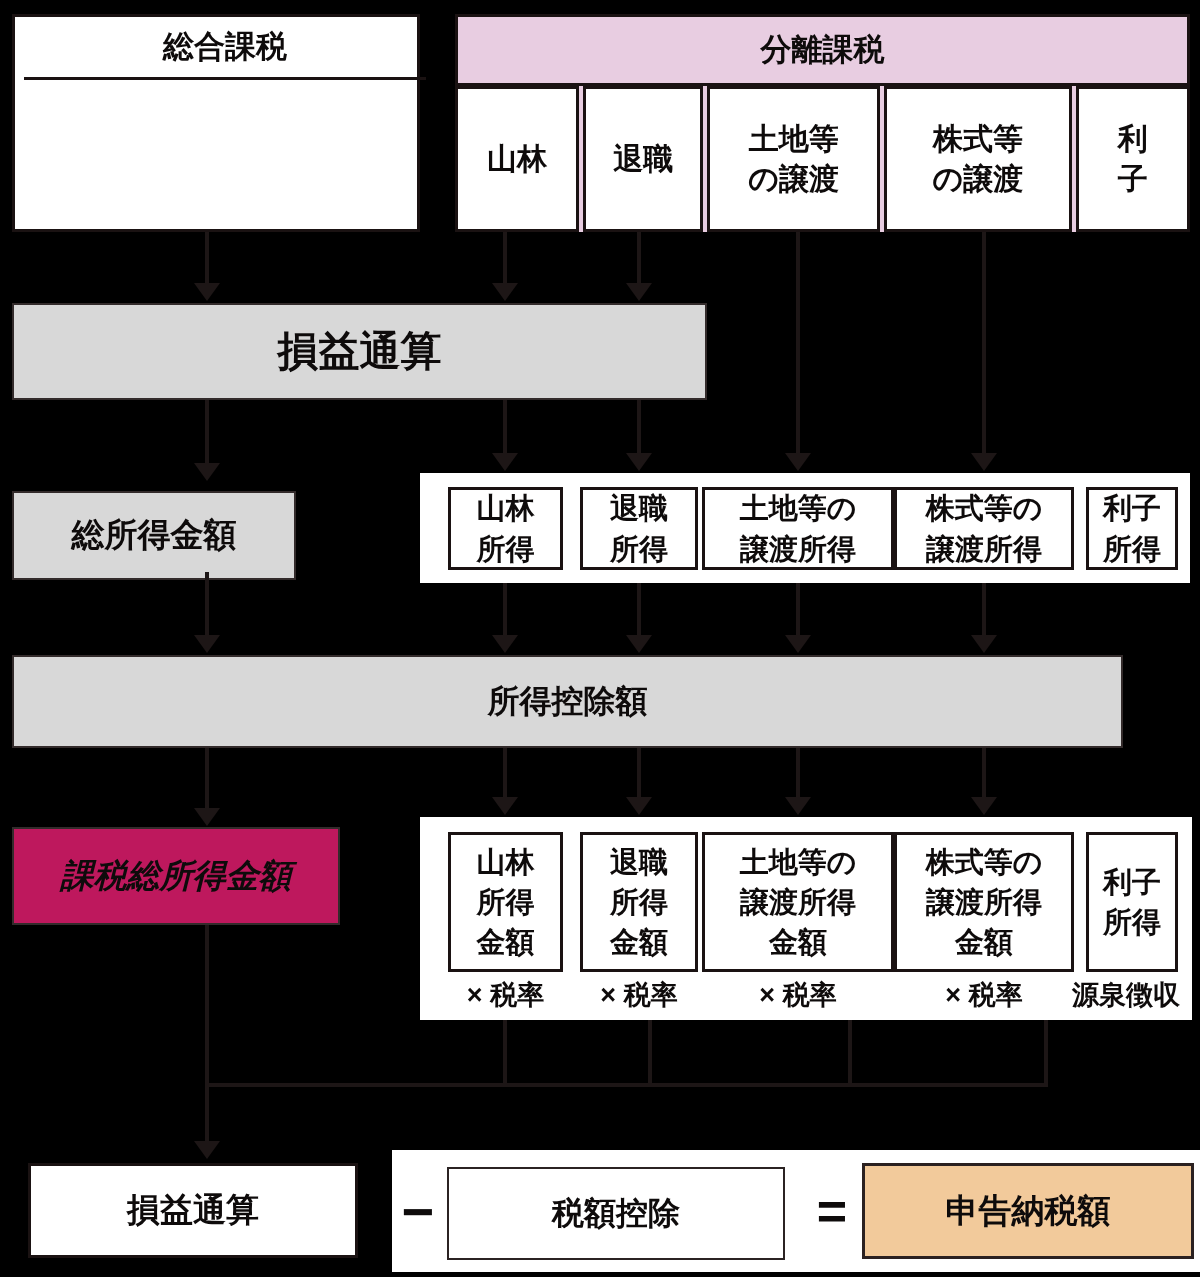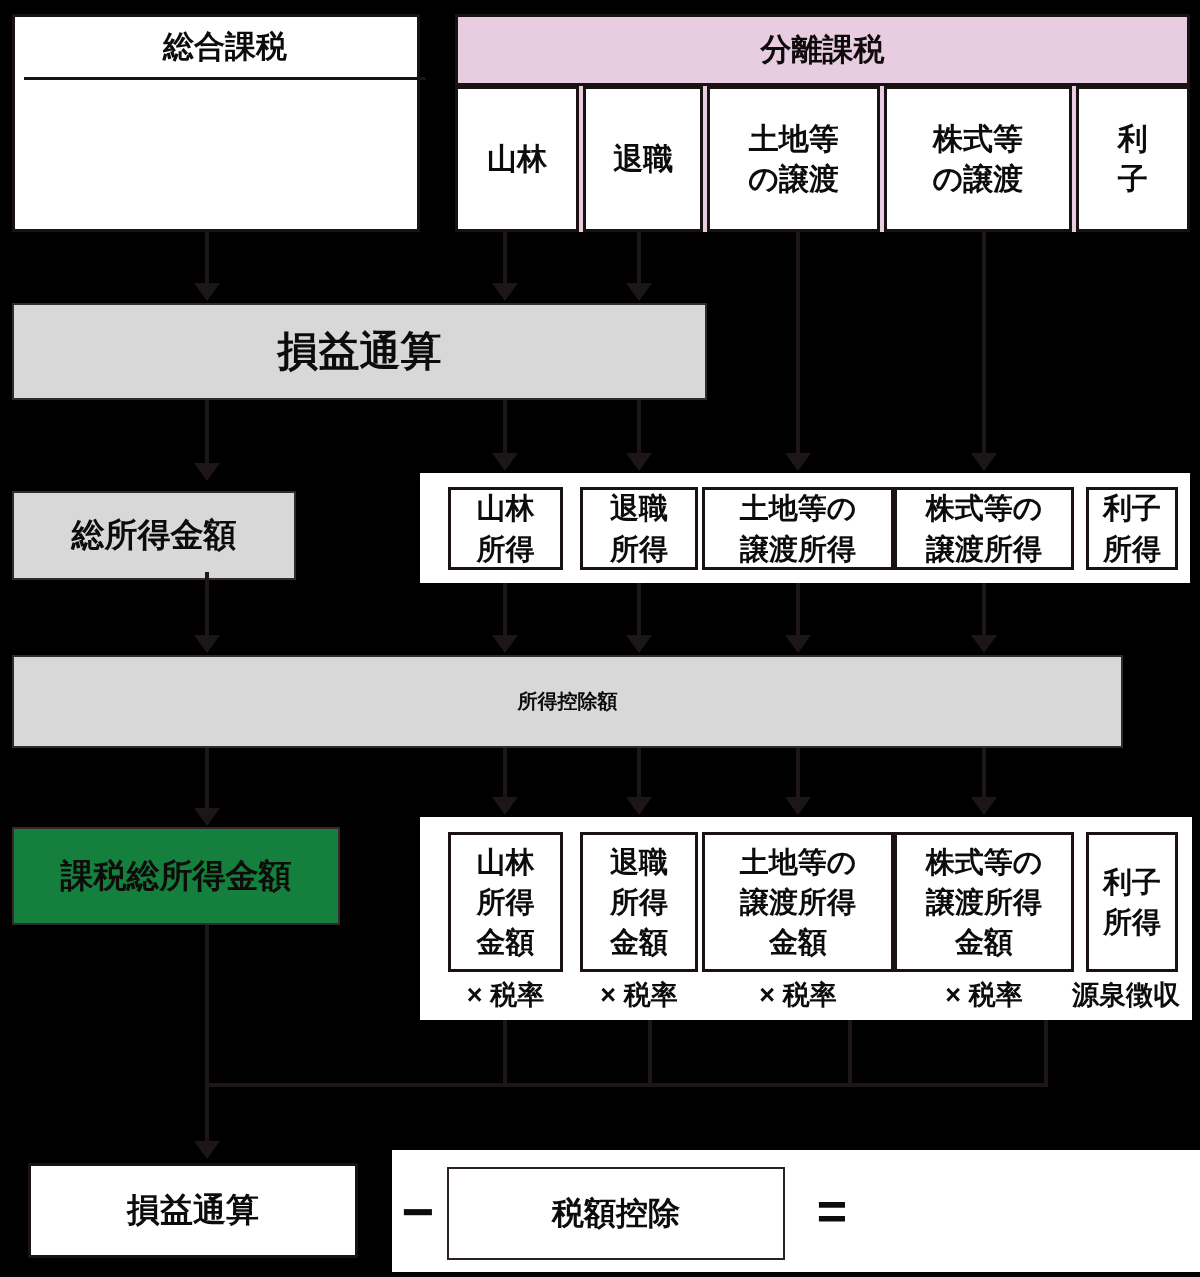--- a/index.html
+++ b/index.html
@@ -22,21 +22,21 @@
   .sep{left:455px;top:14px;width:735px;height:218px;}
   .sep-head{position:absolute;left:0;top:0;width:100%;height:72px;border:3px solid #1a1212;
             font-size:31px;display:flex;align-items:center;justify-content:center;box-sizing:border-box;}
   .sep-cols{position:absolute;left:0;top:72px;width:100%;height:146px;display:flex;gap:4px;}
   .sep-cell{background:#fff;border:3px solid #1a1212;box-sizing:border-box;font-size:30px;line-height:1.35;}
 
   
   .gray{background:#d8d8d8;border:2px solid #332b2b;}
   .aggregation{left:12px;top:303px;width:695px;height:97px;font-size:41px;}
   .gross{left:12px;top:483px;width:284px;height:89px;font-size:33px;}
-  .deduction{left:12px;top:655px;width:1111px;height:93px;font-size:20px;}
+  .deduction{left:12px;top:655px;width:1111px;height:93px;font-size:32px;}
   .taxable{left:12px;top:827px;width:328px;height:98px;font-size:33px;}
 
   
   .panel{background:#fff;}
   .panel3{left:420px;top:473px;width:770px;height:110px;}
   .panel5{left:420px;top:817px;width:772px;height:203px;}
   .wbox{position:absolute;background:#fff;border:3px solid #1a1212;box-sizing:border-box;
         font-size:29px;line-height:1.38;display:flex;align-items:center;justify-content:center;
         text-align:center;white-space:pre-line;}
   .note{position:absolute;font-size:27px;display:flex;align-items:center;justify-content:center;text-align:center;}
@@ -119,21 +119,21 @@
   <div class="arrow" style="left:982px;top:583px;height:53px"></div>
 
   <div class="abs gray deduction center" style="background-color: rgb(216, 216, 216);">所得控除額</div>
 
   <div class="arrow" style="left:205px;top:748px;height:61px"></div>
   <div class="arrow" style="left:503px;top:748px;height:50px"></div>
   <div class="arrow" style="left:637px;top:748px;height:50px"></div>
   <div class="arrow" style="left:796px;top:748px;height:50px"></div>
   <div class="arrow" style="left:982px;top:748px;height:50px"></div>
 
-  <div class="abs gray taxable center" style="background-color: #15803d;">課税総所得金額</div>
+  <div class="abs gray taxable center" style="background-color: #be185d; font-style: italic;">課税総所得金額</div>
 
   <div class="abs panel panel5">
     <div class="wbox" style="left:28px;top:15px;width:115px;height:140px">山林
 所得
 金額</div>
     <div class="wbox" style="left:160px;top:15px;width:118px;height:140px">退職
 所得
 金額</div>
     <div class="wbox" style="left:282px;top:15px;width:192px;height:140px">土地等の
 譲渡所得
@@ -157,15 +157,16 @@
   <div class="vline" style="left:1044px;top:1020px;height:67px"></div>
   <div class="hline" style="left:205px;top:1083px;width:843px"></div>
   <div class="arrow" style="left:205px;top:1087px;height:55px"></div>
 
   <div class="abs calc center">損益通算</div>
 
   <div class="abs bpanel">
     <div class="minus">−</div>
     <div class="credit">税額控除</div>
     <div class="equals">=</div>
+    <div class="final" style="background-color: rgb(242, 202, 155);">申告納税額</div>
   </div>
 
 </div>
 
 </body></html>

